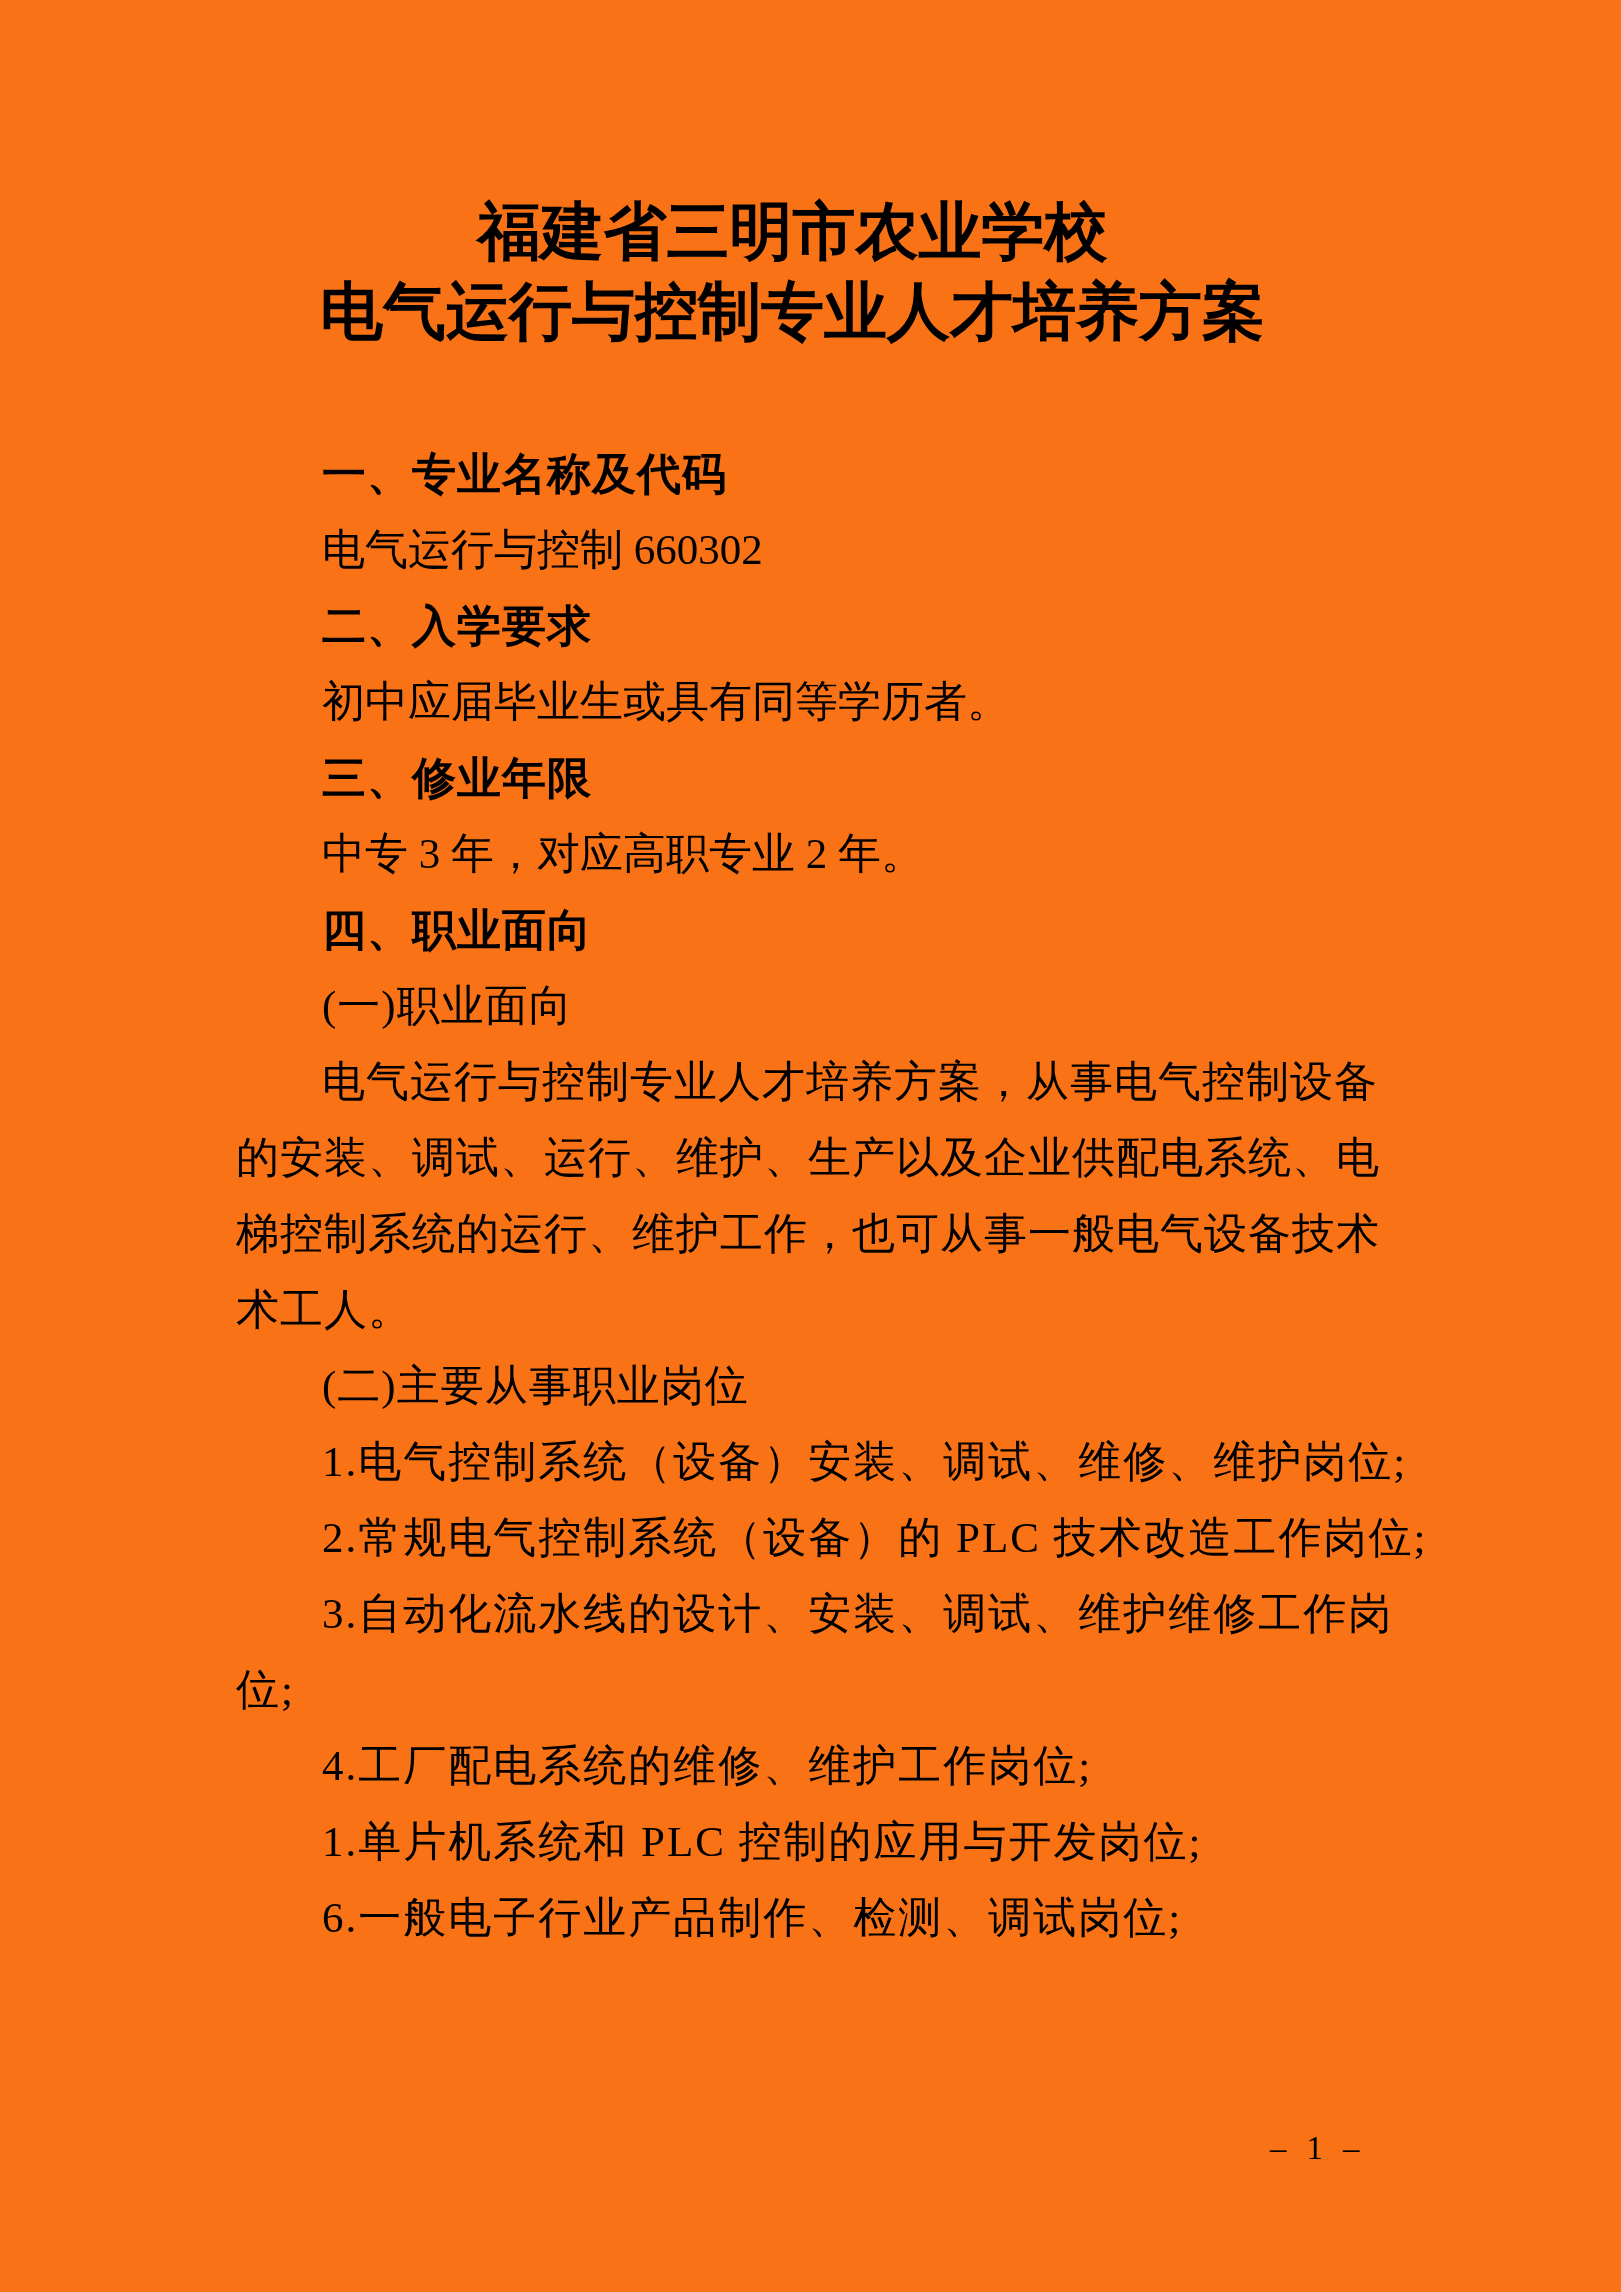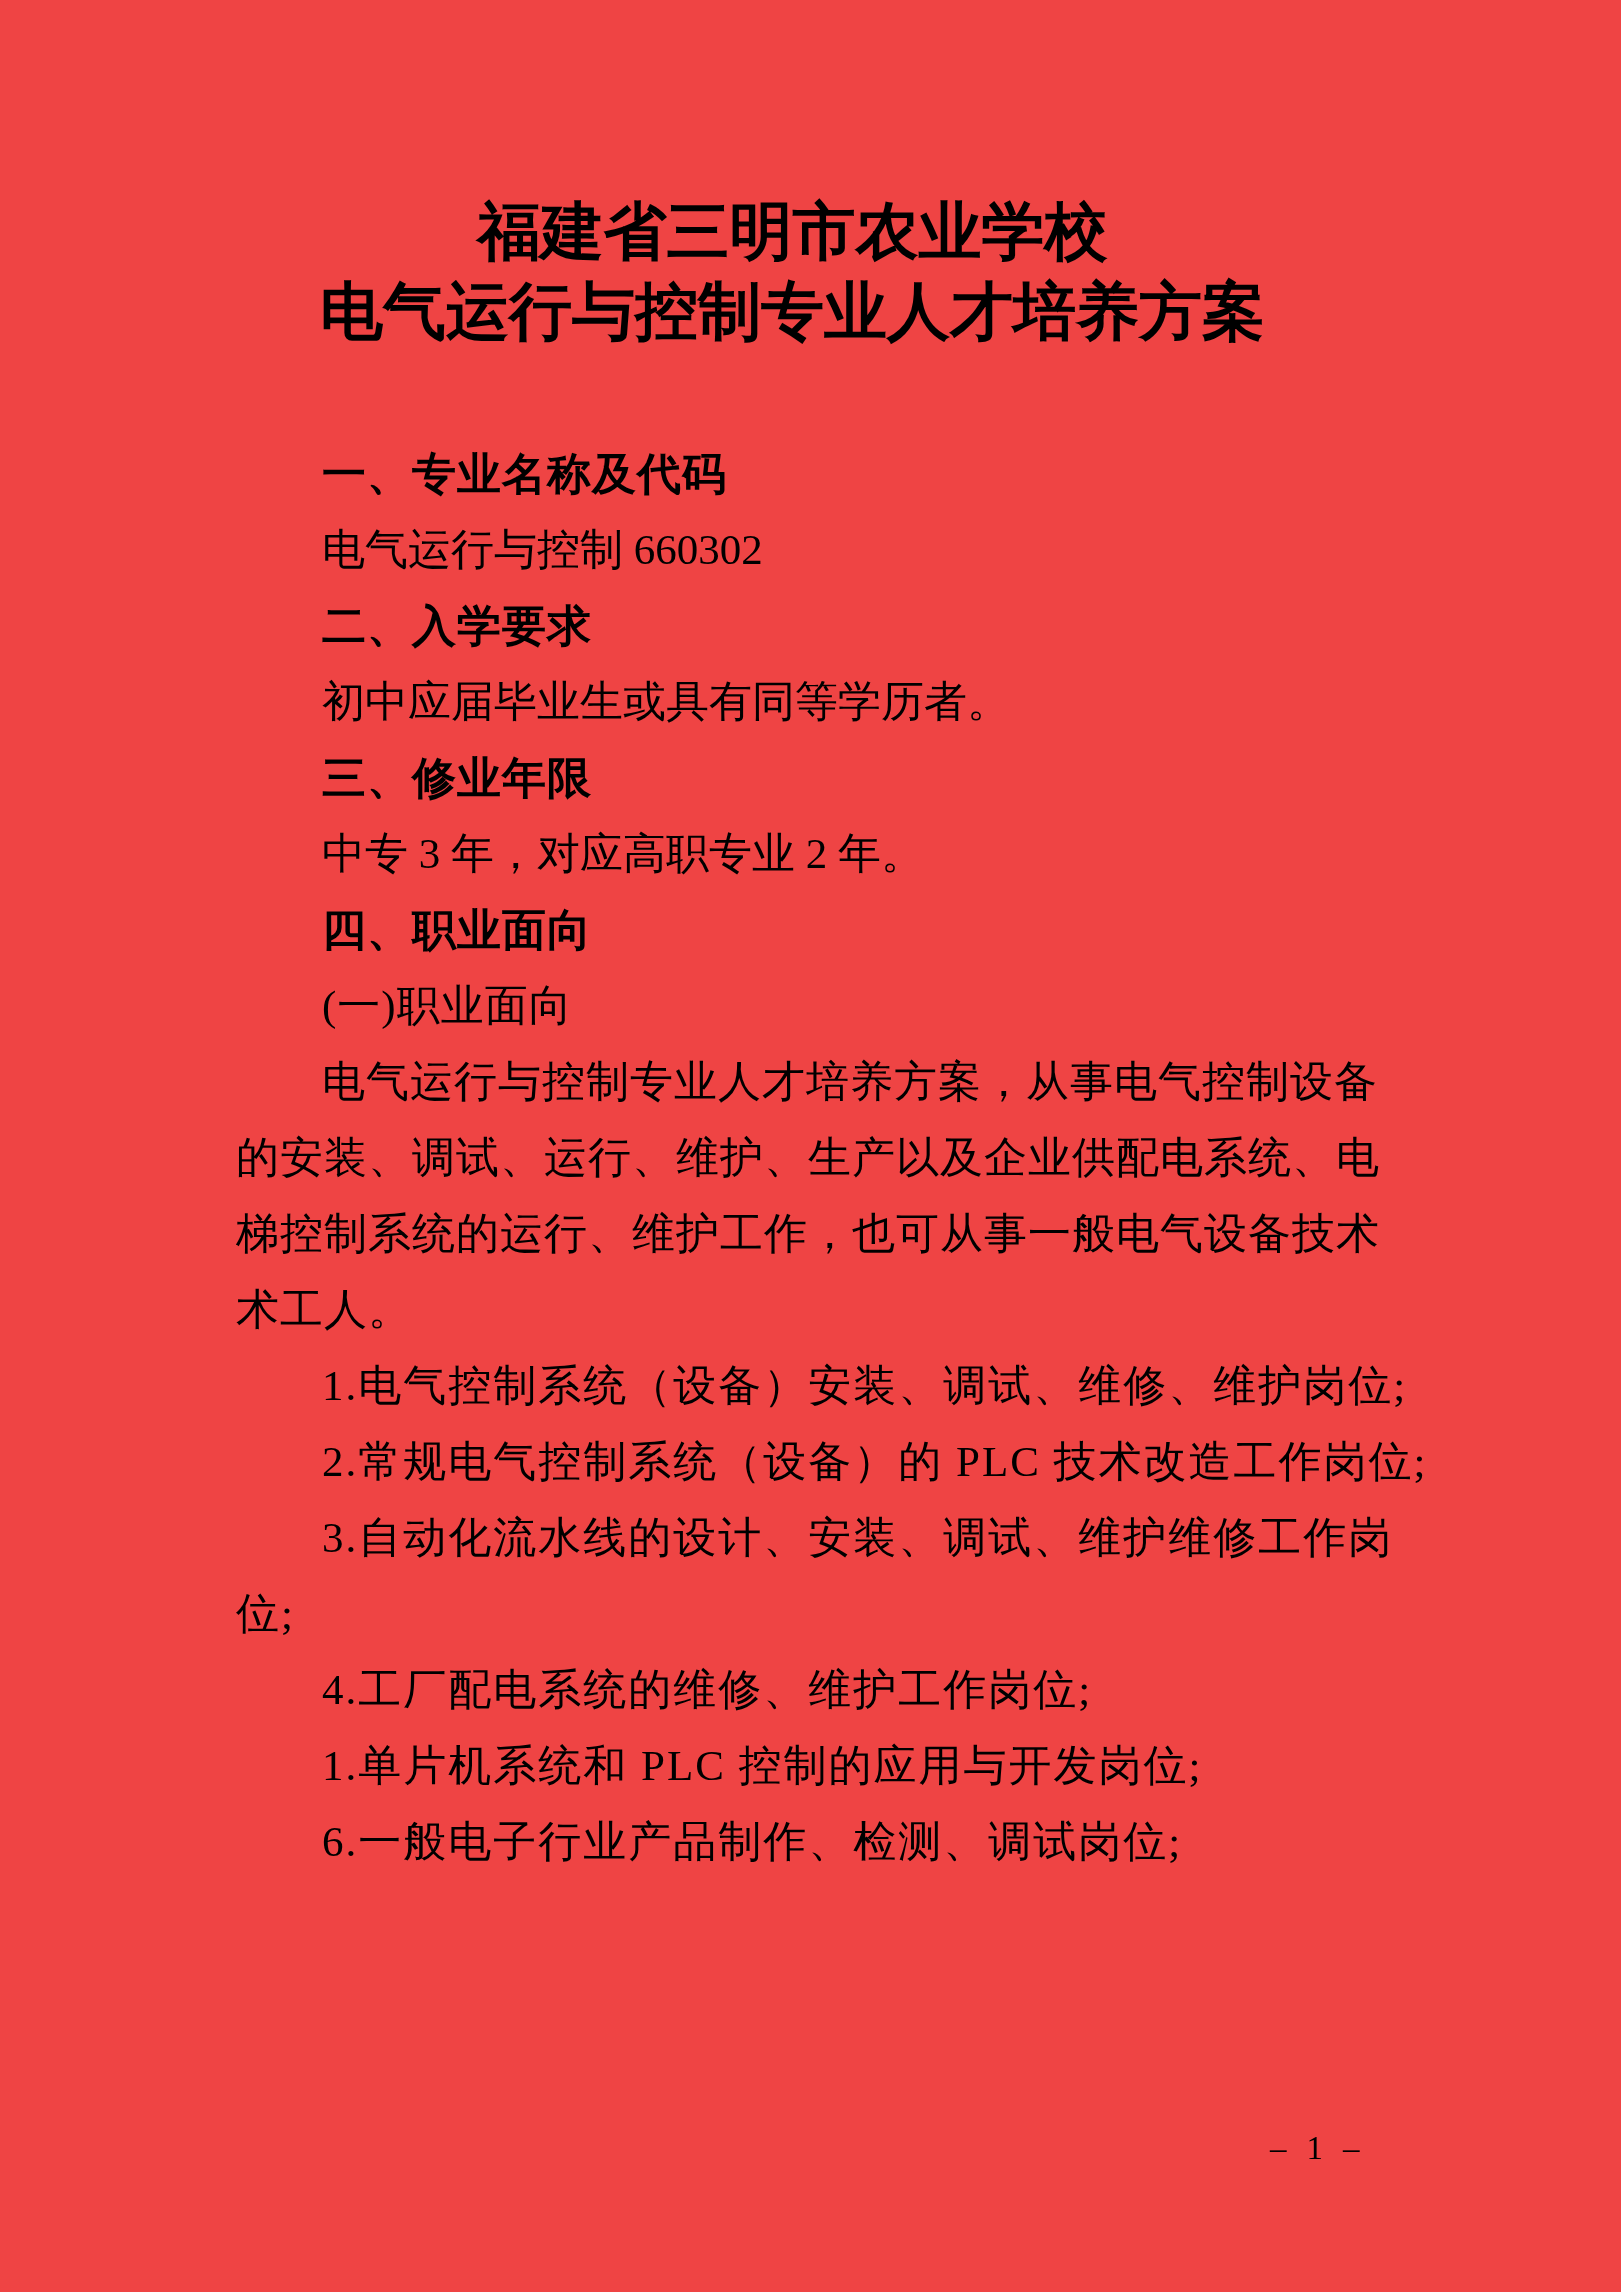--- a/index.html
+++ b/index.html
@@ -4,21 +4,21 @@
 <style>
   html, body {
     margin: 0;
     padding: 0;
     background: #ffffff;
   }
   .page {
     position: relative;
     width: 1621px;
     height: 2293px;
-    background: #ef4444;
+    background: #f97316;
     overflow: hidden;
     color: #000000;
     font-family: "Liberation Serif", "DejaVu Serif", serif;
   }
   .doc-title {
     position: absolute;
     top: 192px;
     left: 225px;
     width: 1135px;
     text-align: center;
@@ -95,20 +95,21 @@
     <div class="line body-text indent">中专 3 年，对应高职专业 2 年。</div>
 
     <div class="line heading indent">四、职业面向</div>
 
     <div class="line subheading indent">(一)职业面向</div>
     <div class="line para indent">电气运行与控制专业人才培养方案，从事电气控制设备</div>
     <div class="line para">的安装、调试、运行、维护、生产以及企业供配电系统、电</div>
     <div class="line para">梯控制系统的运行、维护工作，也可从事一般电气设备技术</div>
     <div class="line para">术工人。</div>
 
+    <div class="line subheading indent">(二)主要从事职业岗位</div>
     <div class="line item indent">1.电气控制系统（设备）安装、调试、维修、维护岗位;</div>
     <div class="line item indent">2.常规电气控制系统（设备）的 PLC 技术改造工作岗位;</div>
     <div class="line item indent">3.自动化流水线的设计、安装、调试、维护维修工作岗</div>
     <div class="line item">位;</div>
     <div class="line item indent">4.工厂配电系统的维修、维护工作岗位;</div>
     <div class="line item indent">1.单片机系统和 PLC 控制的应用与开发岗位;</div>
     <div class="line item indent">6.一般电子行业产品制作、检测、调试岗位;</div>
   </div>
 
   <div class="footer-page-number">– 1 –</div>

